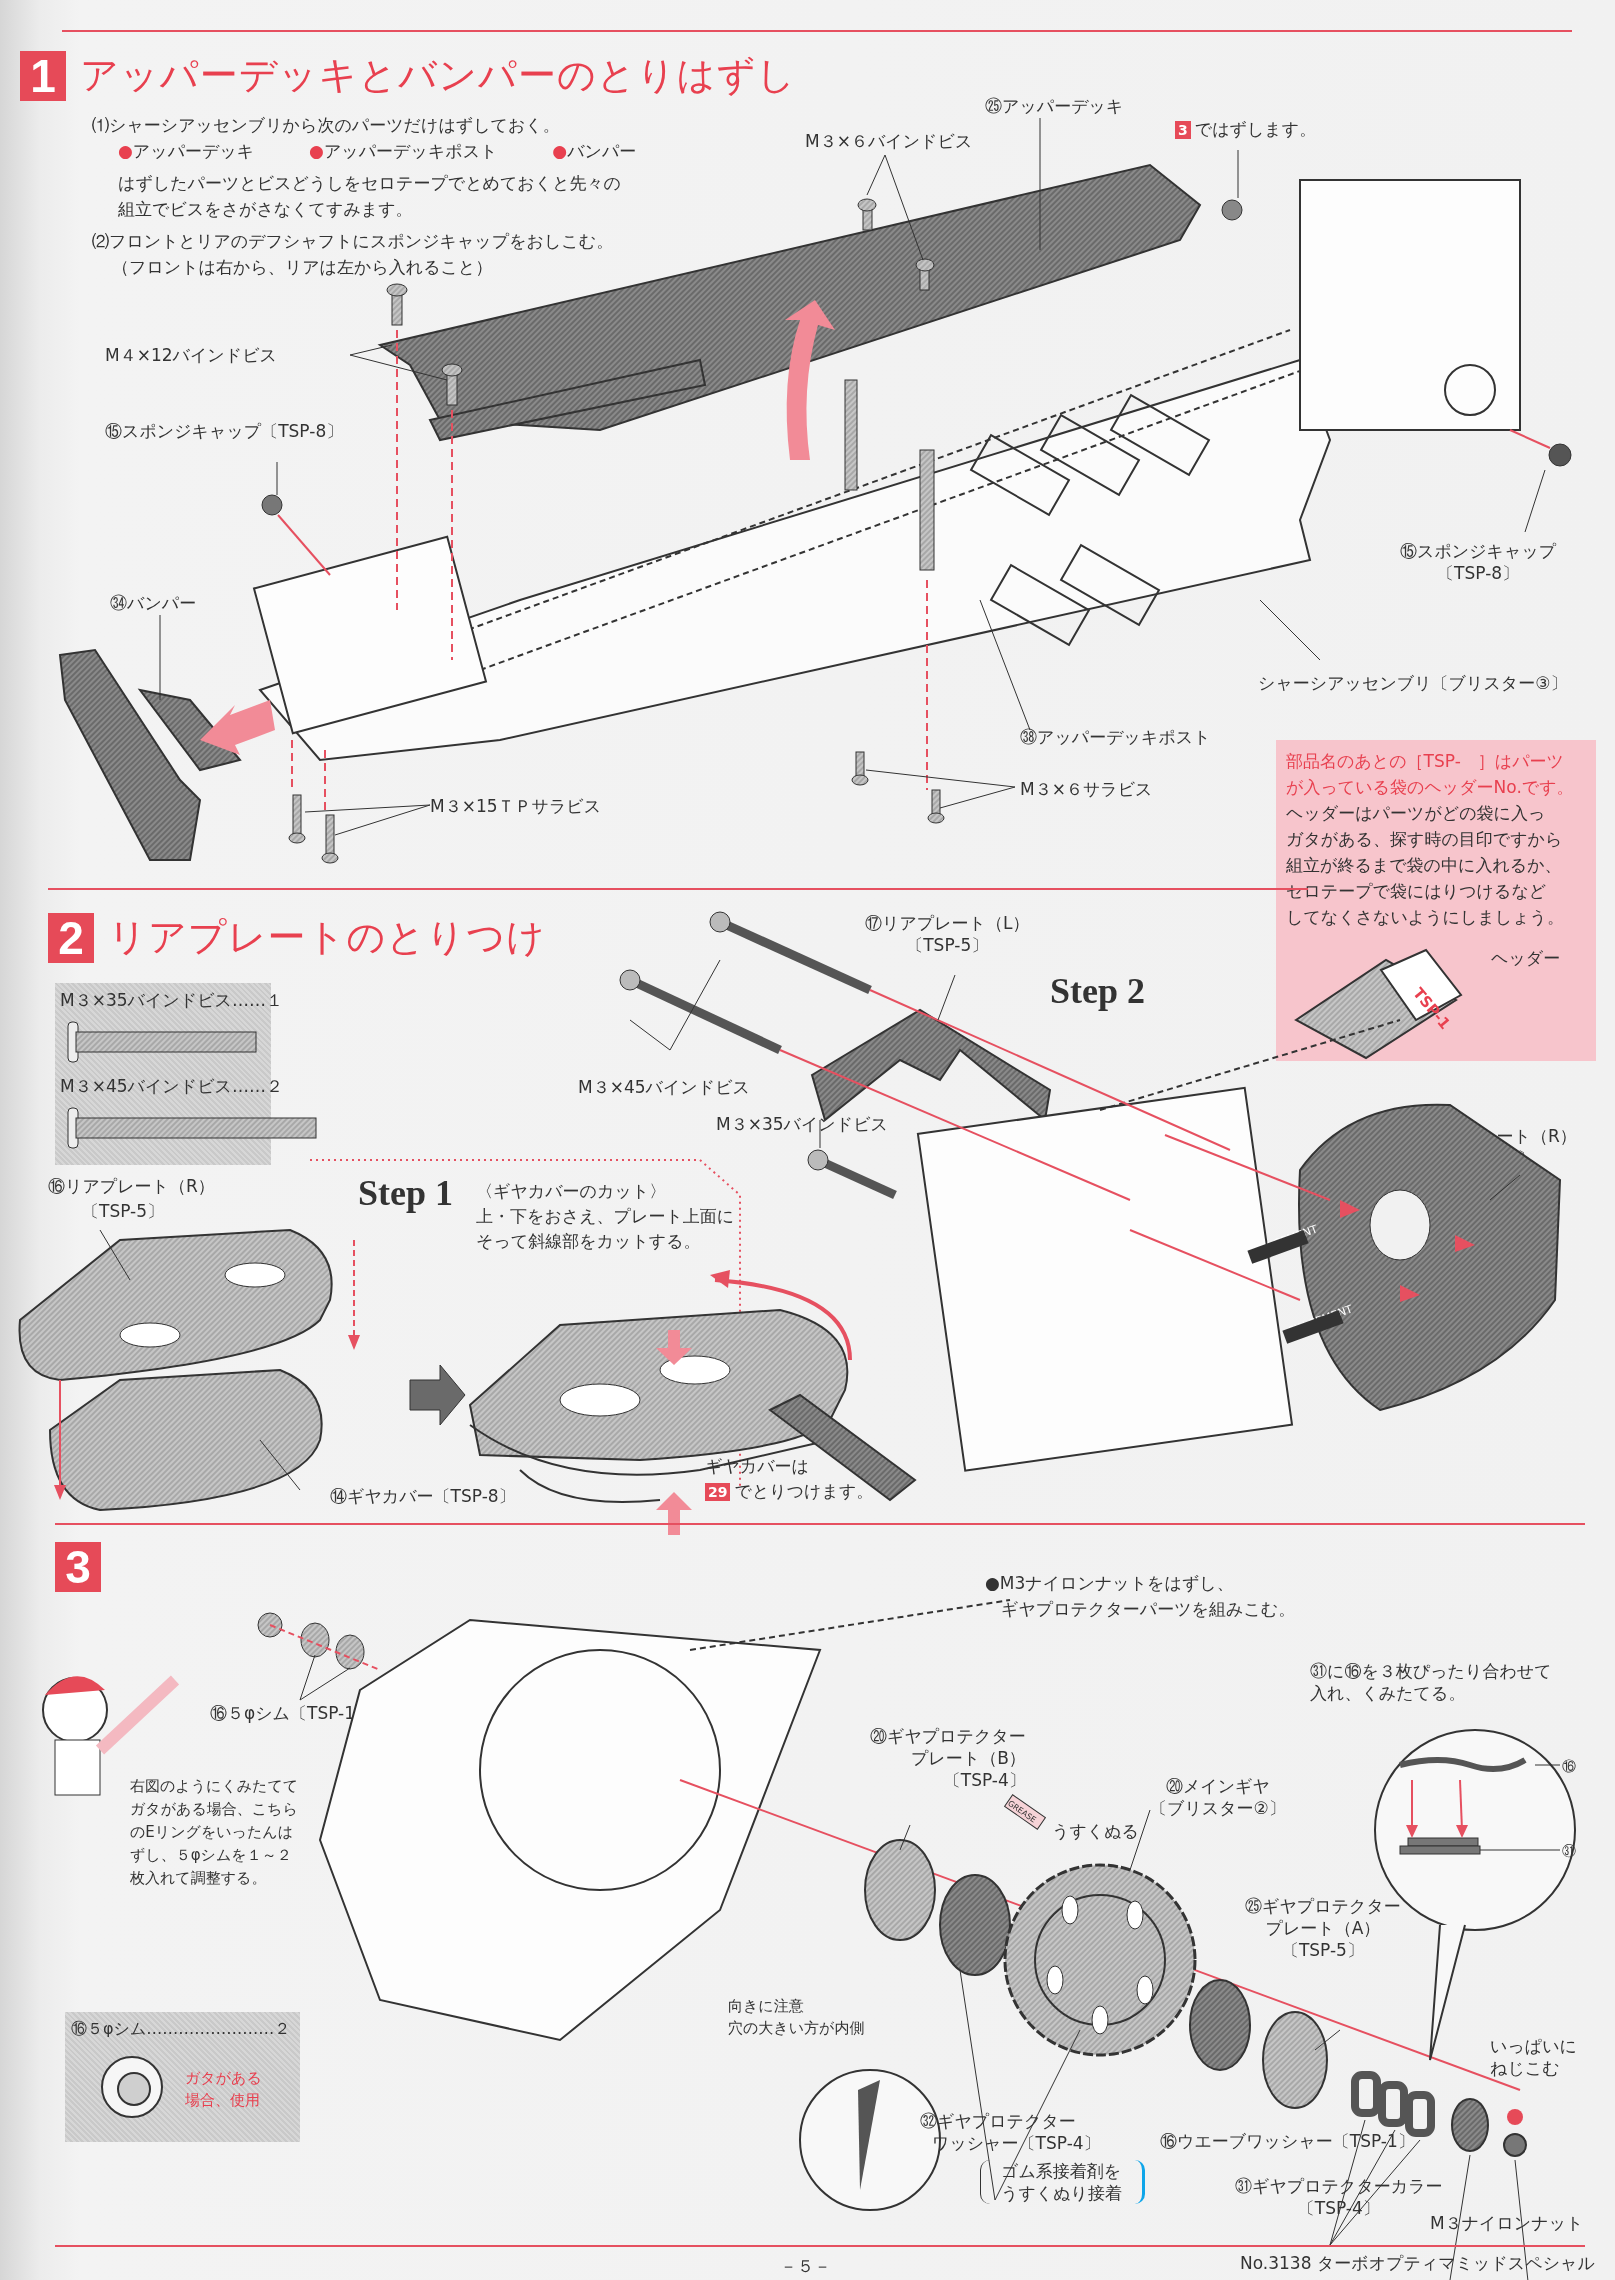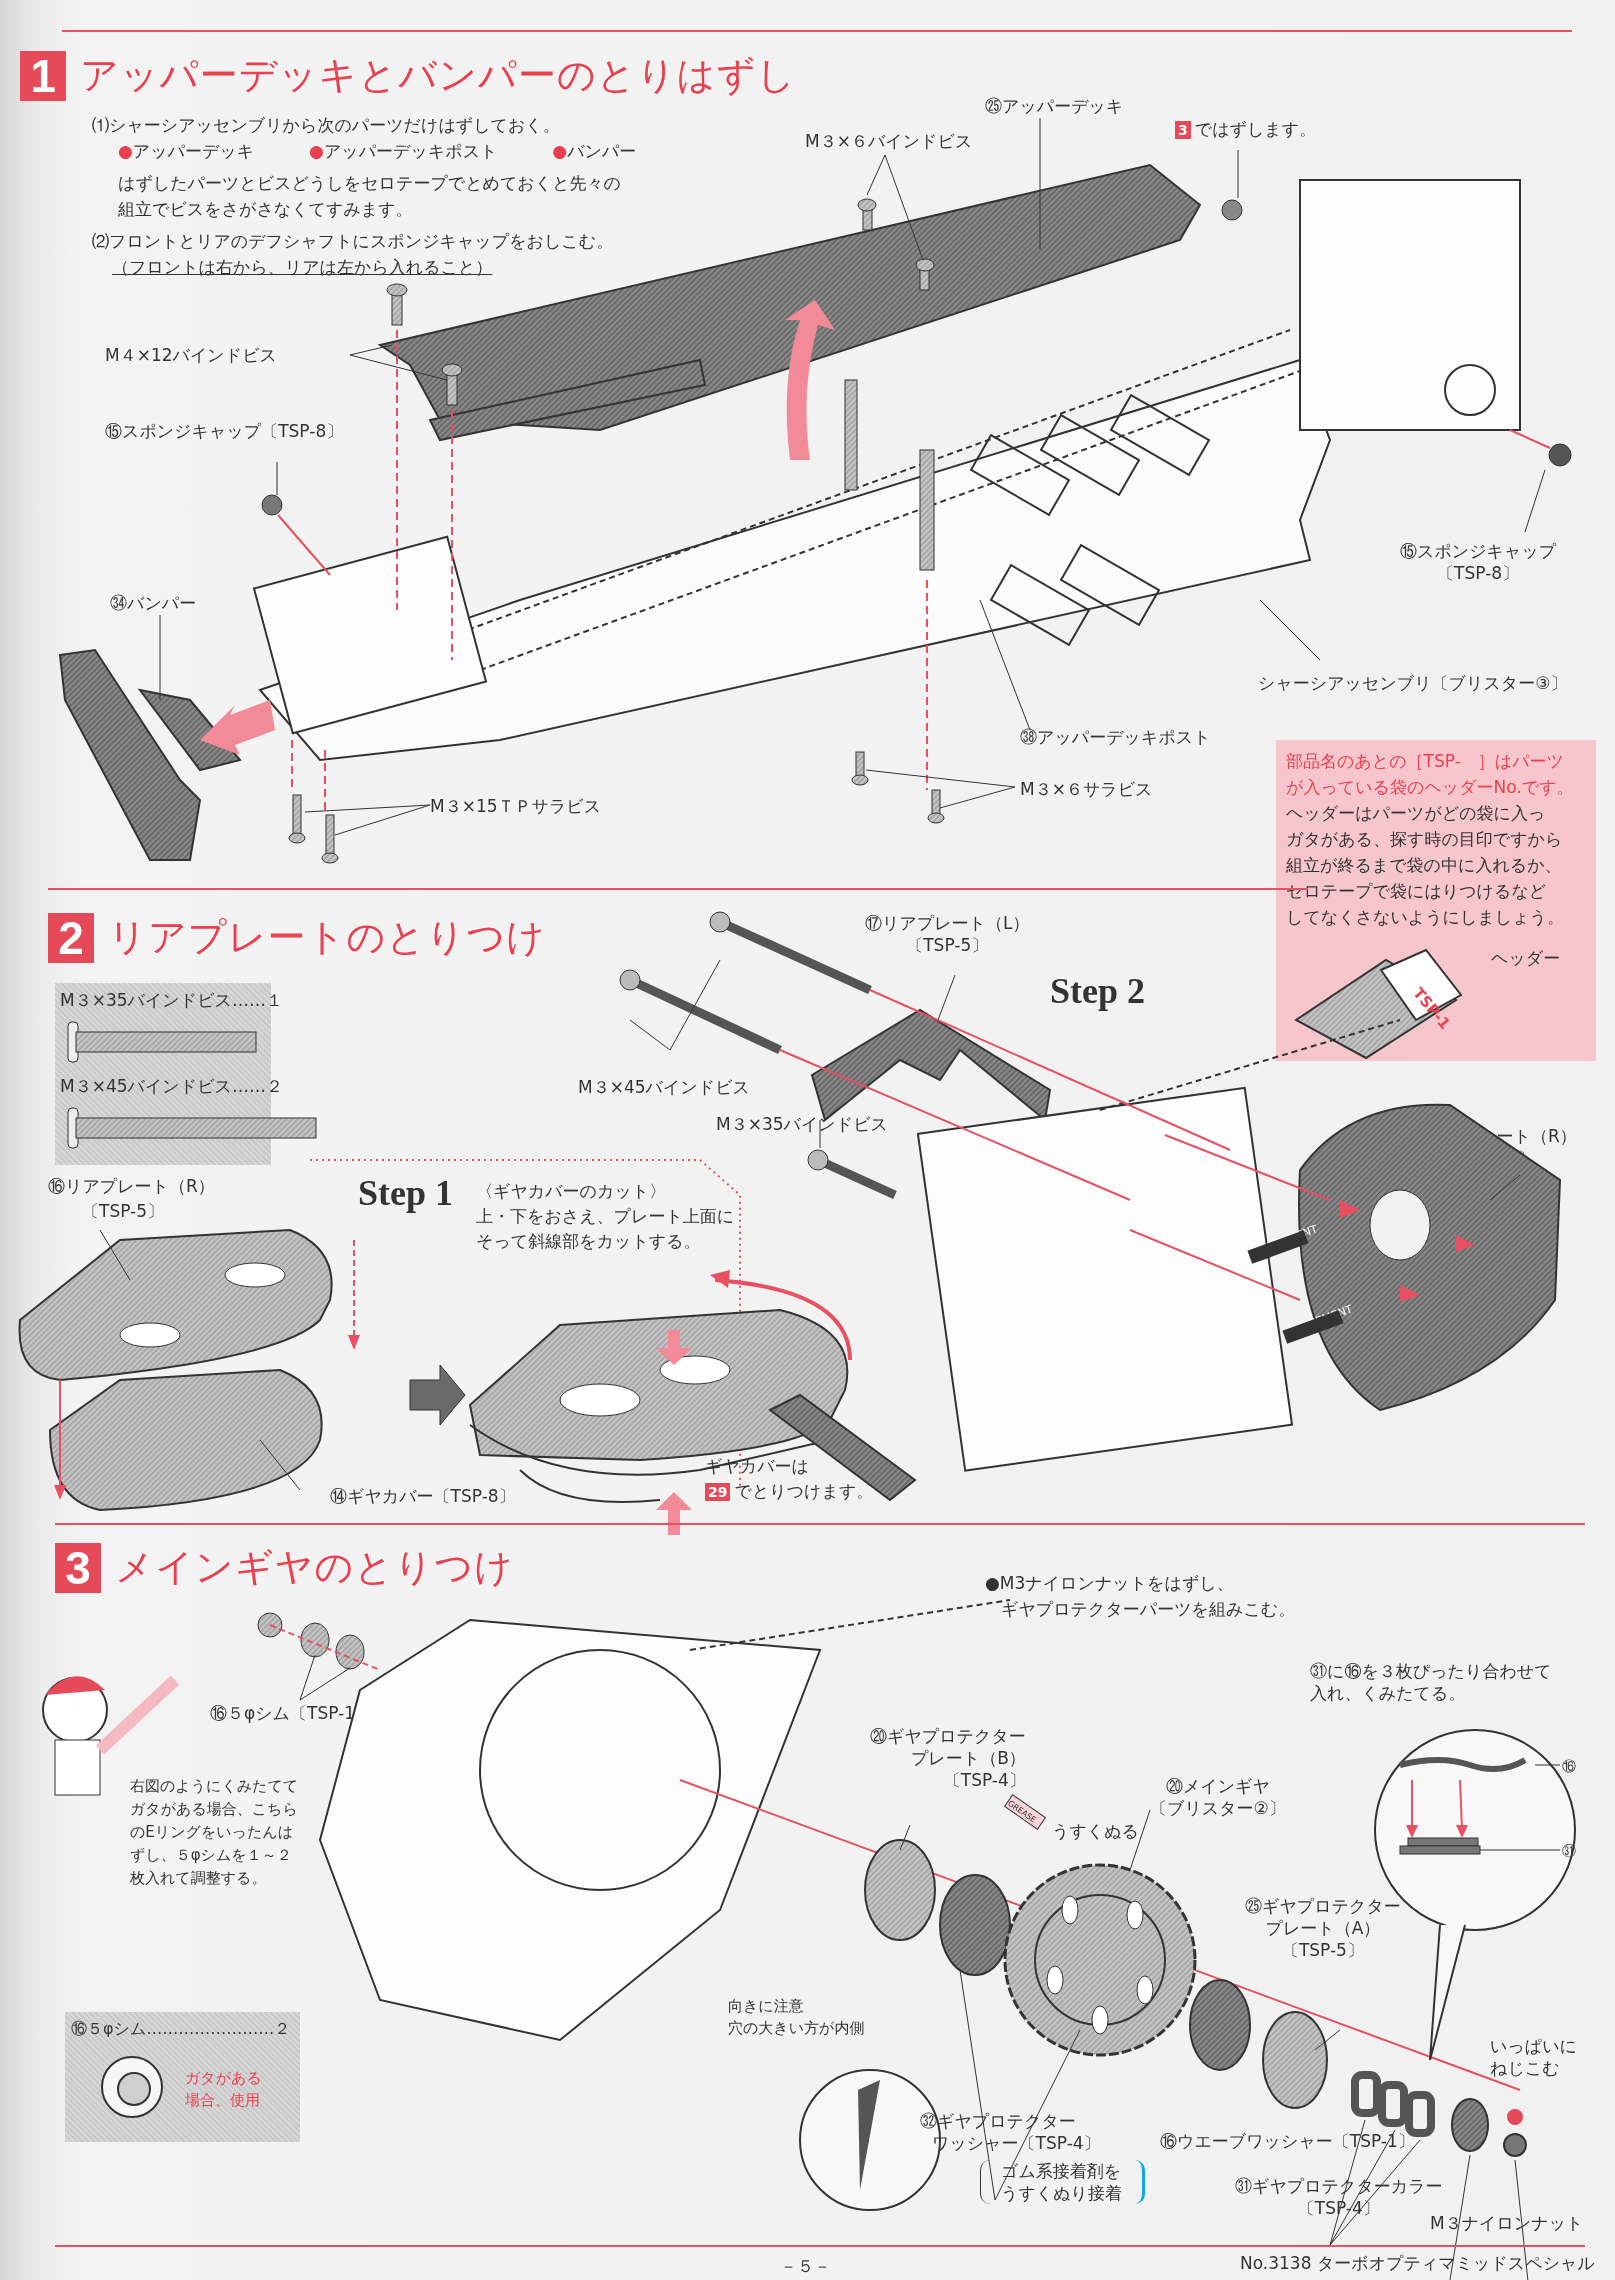--- a/index.html
+++ b/index.html
@@ -39,21 +39,21 @@
 <div class="abs txt" style="left:118px; top:138px;">
   <span class="bullet">●</span><span>アッパーデッキ</span>
   <span style="display:inline-block;width:44px"></span>
   <span class="bullet">●</span><span>アッパーデッキポスト</span>
   <span style="display:inline-block;width:44px"></span>
   <span class="bullet">●</span><span>バンパー</span>
 </div>
 <div class="abs txt" style="left:118px; top:170px;">はずしたパーツとビスどうしをセロテープでとめておくと先々の</div>
 <div class="abs txt" style="left:118px; top:196px;">組立でビスをさがさなくてすみます。</div>
 <div class="abs txt red" style="left:92px; top:228px;">⑵フロントとリアのデフシャフトにスポンジキャップをおしこむ。</div>
-<div class="abs txt" style="left:112px; top:254px;text-decoration:underline;">（フロントは右から、リアは左から入れること）</div>
+<div class="abs txt" style="left:112px; top:254px;">（フロントは右から、リアは左から入れること）</div>
 
 <svg width="1615" height="900" style="left:0;top:0;">
   <defs>
     <pattern id="hatchDark" width="4" height="4" patternUnits="userSpaceOnUse" patternTransform="rotate(45)">
       <rect width="4" height="4" fill="#8a8a8a"></rect>
         <rect width="2" height="4" fill="#6a6a6a"></rect>
     </pattern>
     <pattern id="hatchMid" width="4" height="4" patternUnits="userSpaceOnUse" patternTransform="rotate(45)">
       <rect width="4" height="4" fill="#c6c6c6"></rect>
         <rect width="2" height="4" fill="#a8a8a8"></rect>
@@ -294,21 +294,20 @@
     <line x1="1520" y1="295" x2="1490" y2="320"></line>
   </g>
   <rect x="1248" y="360" width="60" height="14" fill="#333" transform="rotate(-20 1278 367)"></rect>
   <rect x="1283" y="440" width="60" height="14" fill="#333" transform="rotate(-20 1313 447)"></rect>
 </svg>
 
 <div class="rule" style="left:55px; top:1523px; width:1530px;"></div>
 
 <div class="sec-head" style="left:55px; top:1542px;">
   <div class="sec-num">3</div>
-  <div class="sec-title">メインギヤのとりつけ</div>
 </div>
 
 <div class="abs txt" style="left:985px; top:1570px;">
   <div>●M3ナイロンナットをはずし、</div>
   <div style="padding-left:16px">ギヤプロテクターパーツを組みこむ。</div>
 </div>
 
 <div class="lbl" style="left:210px; top:1702px;">⑯５φシム〔TSP-1〕</div>
 
 <div class="abs txt red" style="left:130px; top:1775px; font-size:15px; line-height:23px;">

